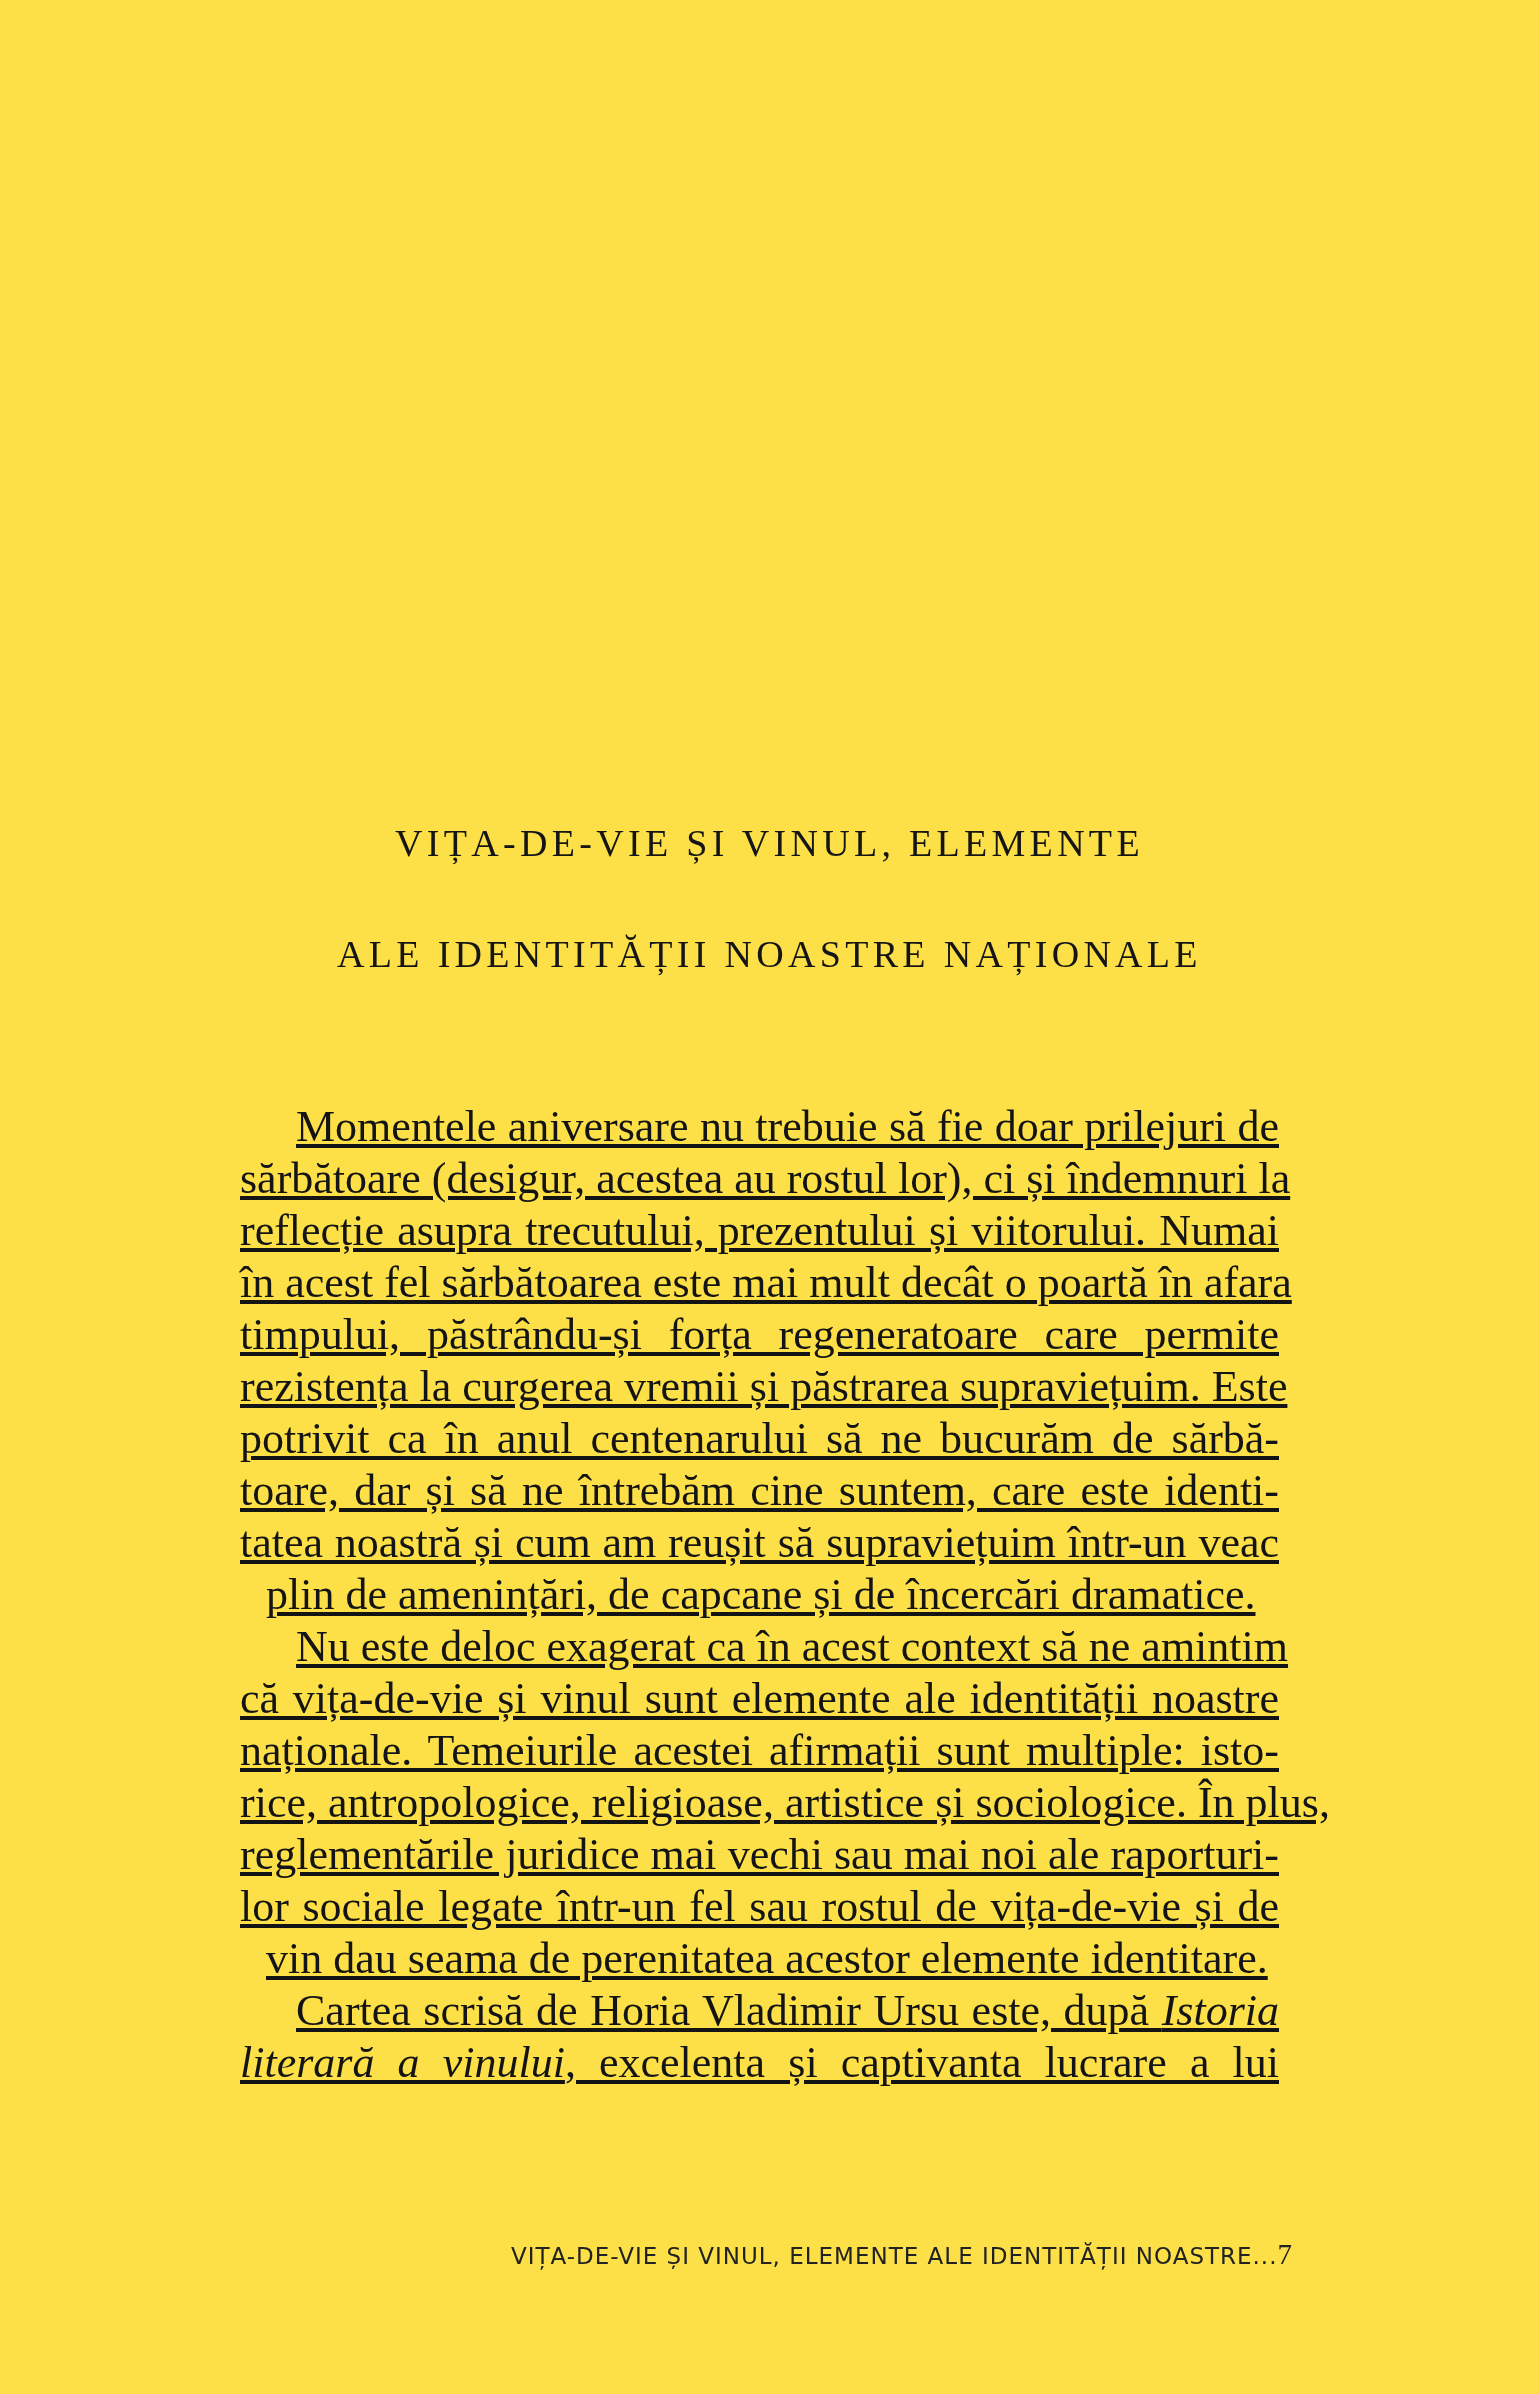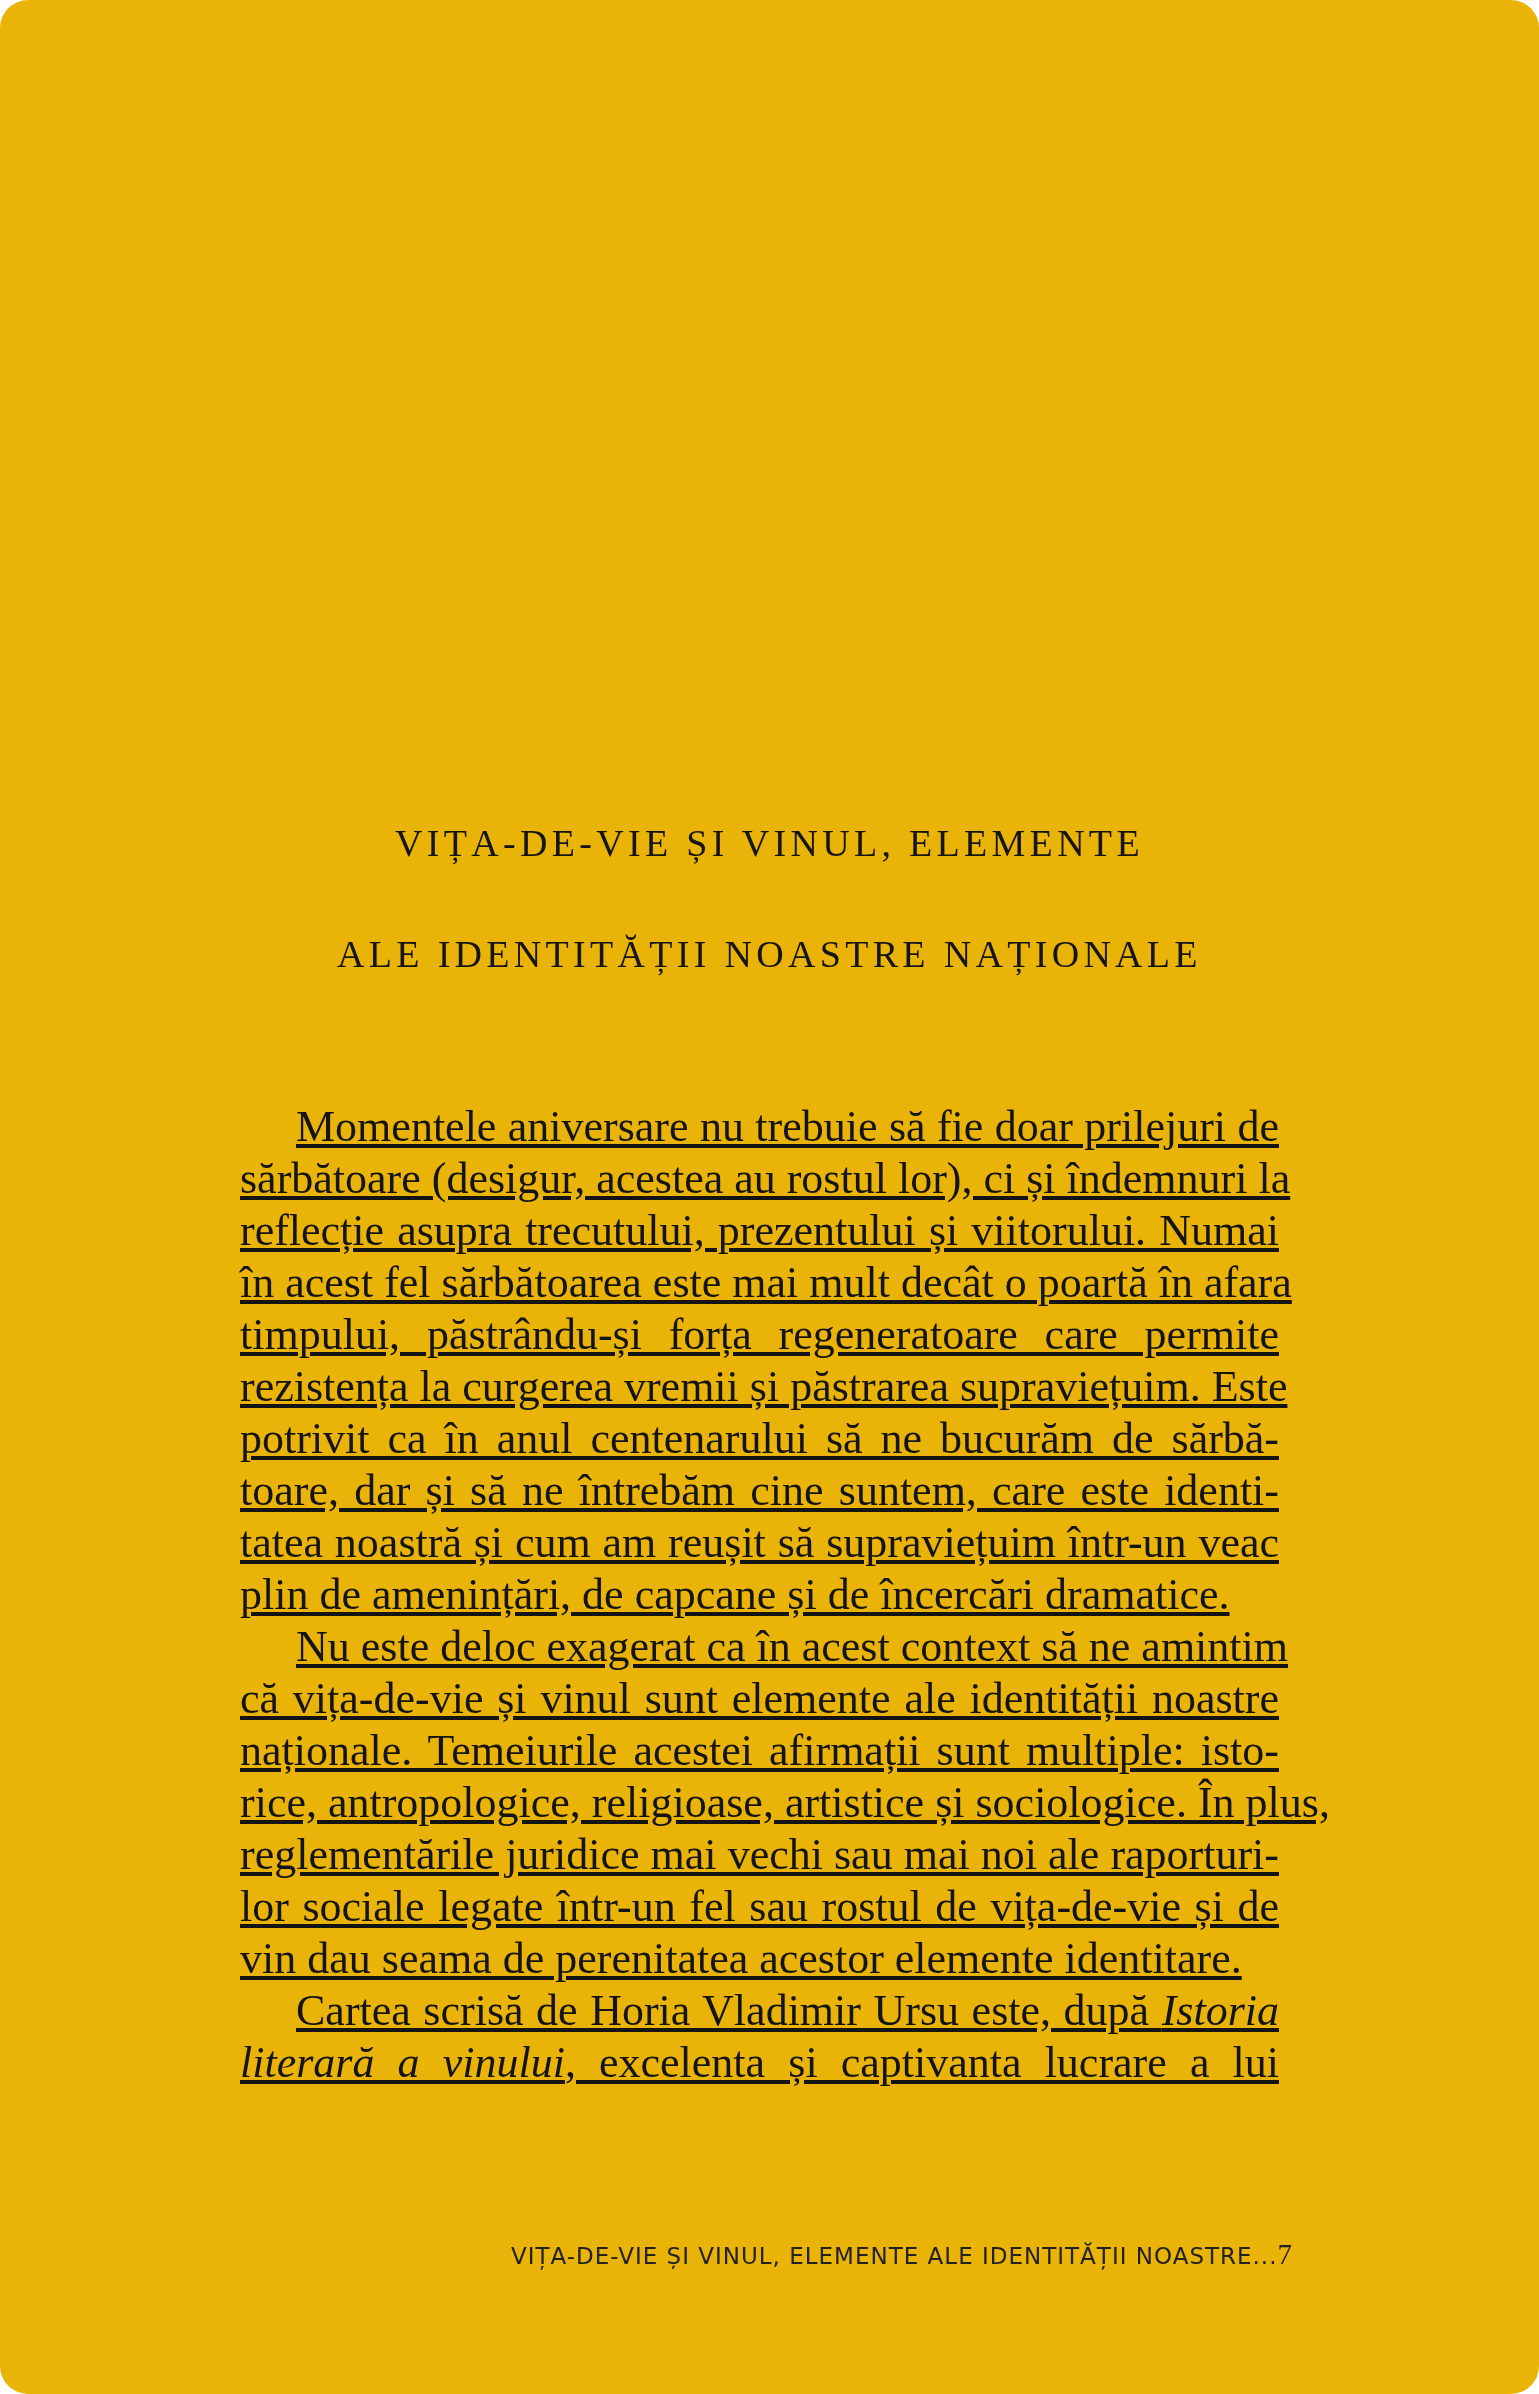--- a/index.html
+++ b/index.html
@@ -1,30 +1,30 @@
 <!DOCTYPE html>
 <html><head>
   <meta charset="utf-8">
   <style>
     html, body { margin:0; padding:0; background:#ffffff; }
     body { width:1539px; height:2394px; position:relative; overflow:hidden; color:#111; }
-    .page { position:absolute; left:0; top:0; width:1539px; height:2394px; background:#eab308;border-radius:28px; }
+    .page { position:absolute; left:0; top:0; width:1539px; height:2394px; background:#fde047; }
     .title-line {
       position:absolute; left:0; width:1539px; text-align:center;
       font-family:"Liberation Serif", serif; font-size:38px; letter-spacing:4.3px;
       color:#151515; white-space:nowrap;
     }
     #t1 { top:821px; }
     #t2 { top:932px; }
     .body {
       position:absolute; left:240px; width:1039px; top:1101px;
       font-family:"Liberation Serif", serif; font-size:44px; line-height:52px; color:#141414;text-decoration:underline;
     }
     .line { display:block; white-space:nowrap; text-align:justify; text-align-last:justify; height:52px; }
-    .line.last { text-align-last:left; }
+    .line.last { text-align-last:left;margin-left:26px; }
     .line.indent { padding-left:56px; }
     .it { font-style:italic; }
     .footer {
       position:absolute; top:2238px; left:256px; width:1036px;
       font-family:"DejaVu Sans", sans-serif; font-size:23px; letter-spacing:1px; color:#222;
       display:flex; justify-content:flex-end; align-items:baseline;
     }
     .footer .pn { font-family:"Liberation Serif", serif; font-size:29px; letter-spacing:0; }
   </style>
 </head>

